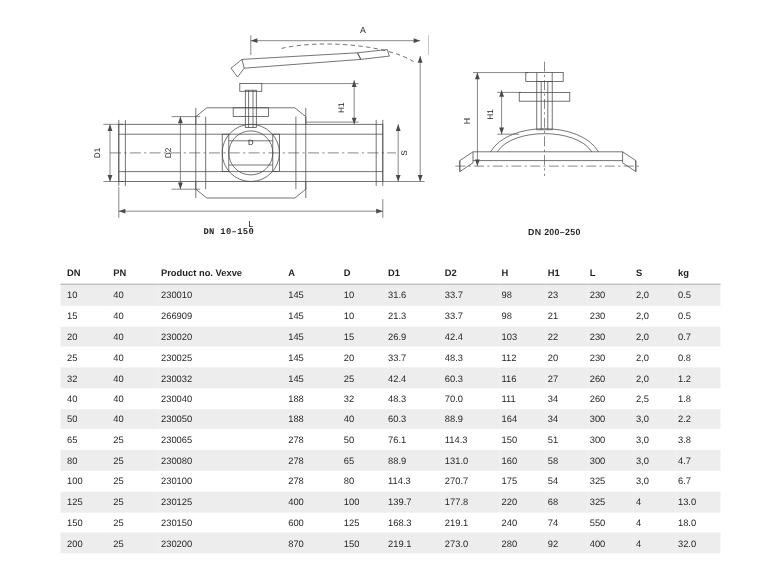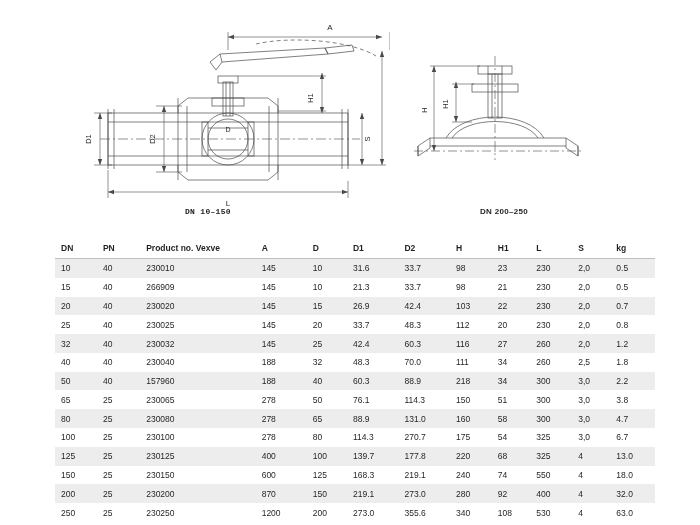--- a/index.html
+++ b/index.html
@@ -347,26 +347,26 @@
             <td class="col-d2">70.0</td>
             <td class="col-h">111</td>
             <td class="col-h1">34</td>
             <td class="col-l">260</td>
             <td class="col-s">2,5</td>
             <td class="col-kg">1.8</td>
           </tr>
           <tr class="alt">
             <td class="col-dn">50</td>
             <td class="col-pn">40</td>
-            <td class="col-prod">157960</td>
+            <td class="col-prod">230050</td>
             <td class="col-a">188</td>
             <td class="col-d">40</td>
             <td class="col-d1">60.3</td>
             <td class="col-d2">88.9</td>
-            <td class="col-h">218</td>
+            <td class="col-h">164</td>
             <td class="col-h1">34</td>
             <td class="col-l">300</td>
             <td class="col-s">3,0</td>
             <td class="col-kg">2.2</td>
           </tr>
           <tr>
             <td class="col-dn">65</td>
             <td class="col-pn">25</td>
             <td class="col-prod">230065</td>
             <td class="col-a">278</td>
@@ -442,31 +442,17 @@
             <td class="col-a">870</td>
             <td class="col-d">150</td>
             <td class="col-d1">219.1</td>
             <td class="col-d2">273.0</td>
             <td class="col-h">280</td>
             <td class="col-h1">92</td>
             <td class="col-l">400</td>
             <td class="col-s">4</td>
             <td class="col-kg">32.0</td>
           </tr>
-          <tr>
-            <td class="col-dn">250</td>
-            <td class="col-pn">25</td>
-            <td class="col-prod">230250</td>
-            <td class="col-a">1200</td>
-            <td class="col-d">200</td>
-            <td class="col-d1">273.0</td>
-            <td class="col-d2">355.6</td>
-            <td class="col-h">340</td>
-            <td class="col-h1">108</td>
-            <td class="col-l">530</td>
-            <td class="col-s">4</td>
-            <td class="col-kg">63.0</td>
-          </tr>
         </tbody>
     </table>
   </div>
 
 </div>
 
 </body></html>

